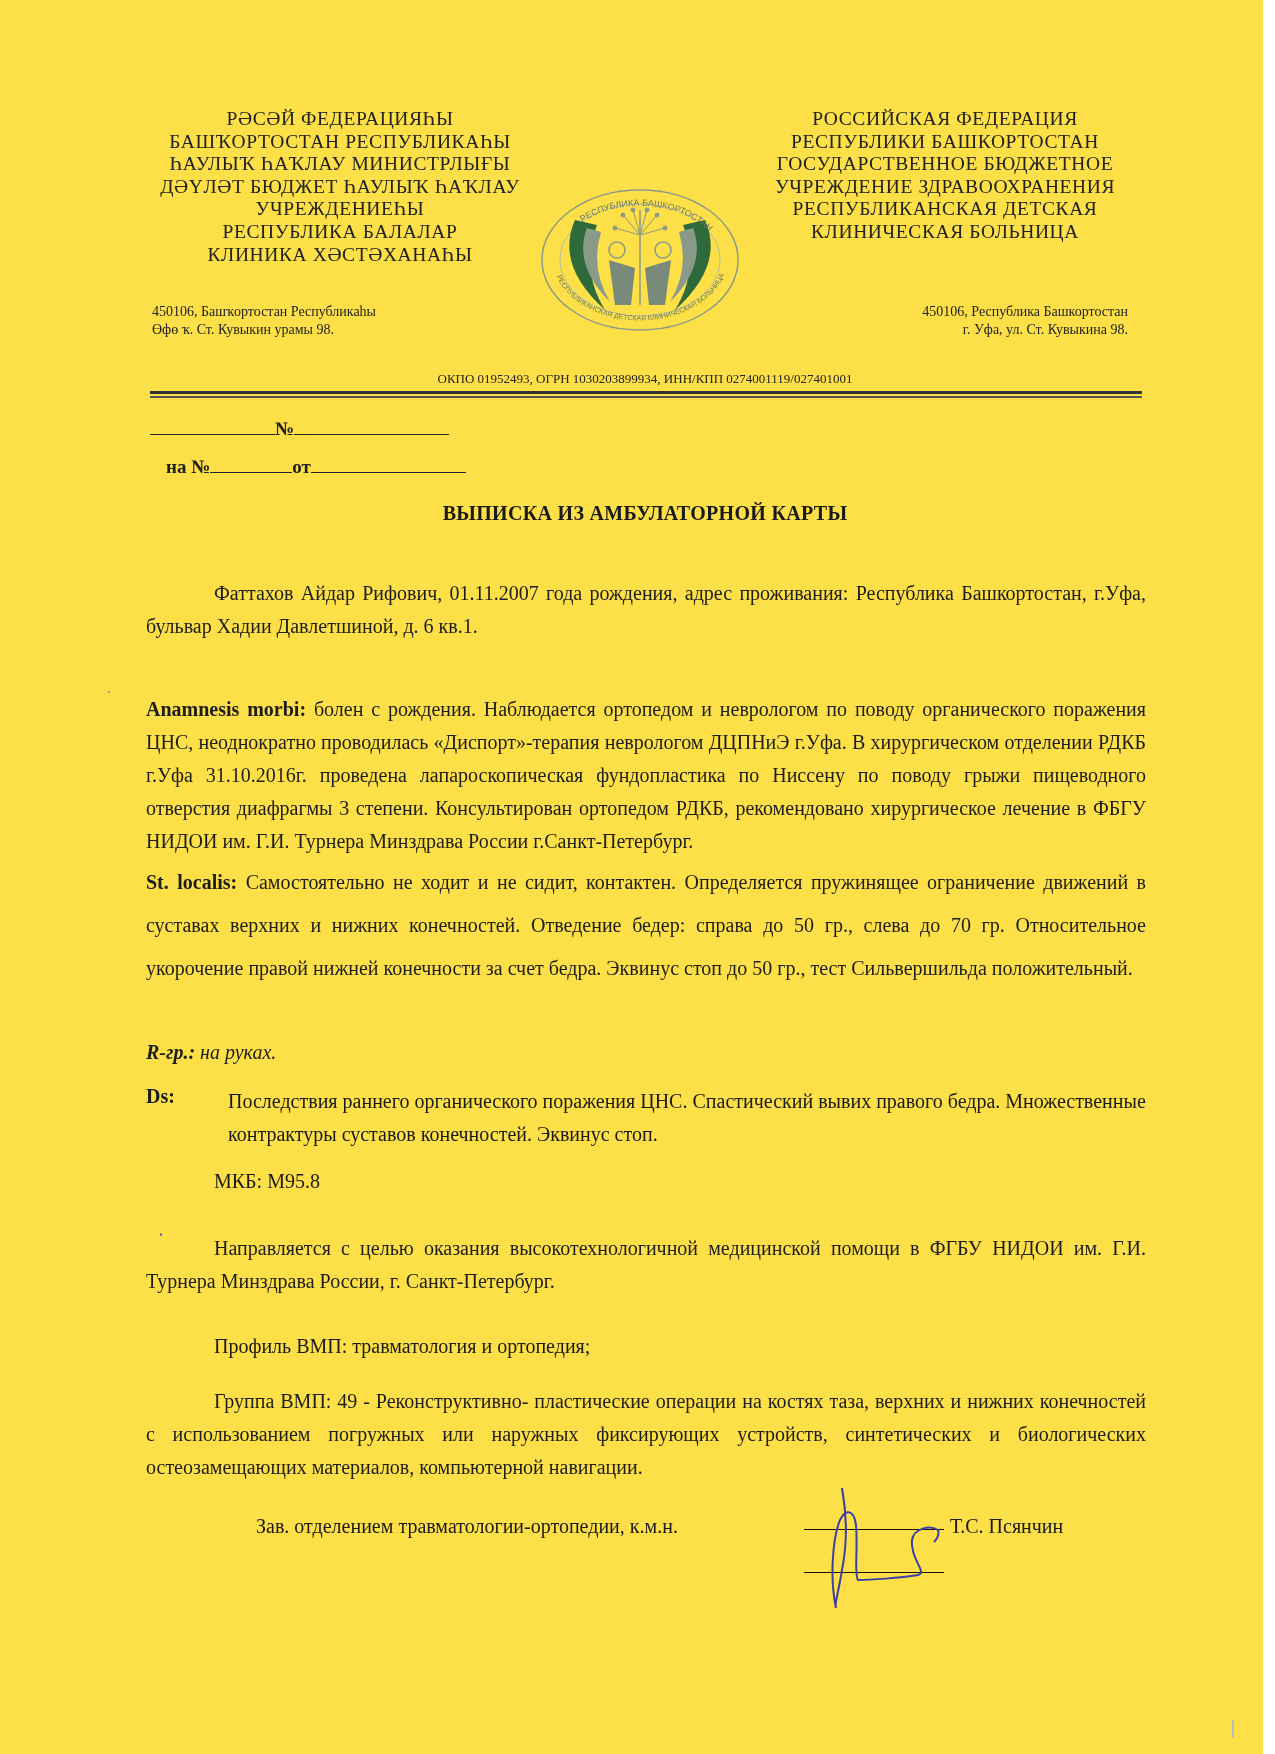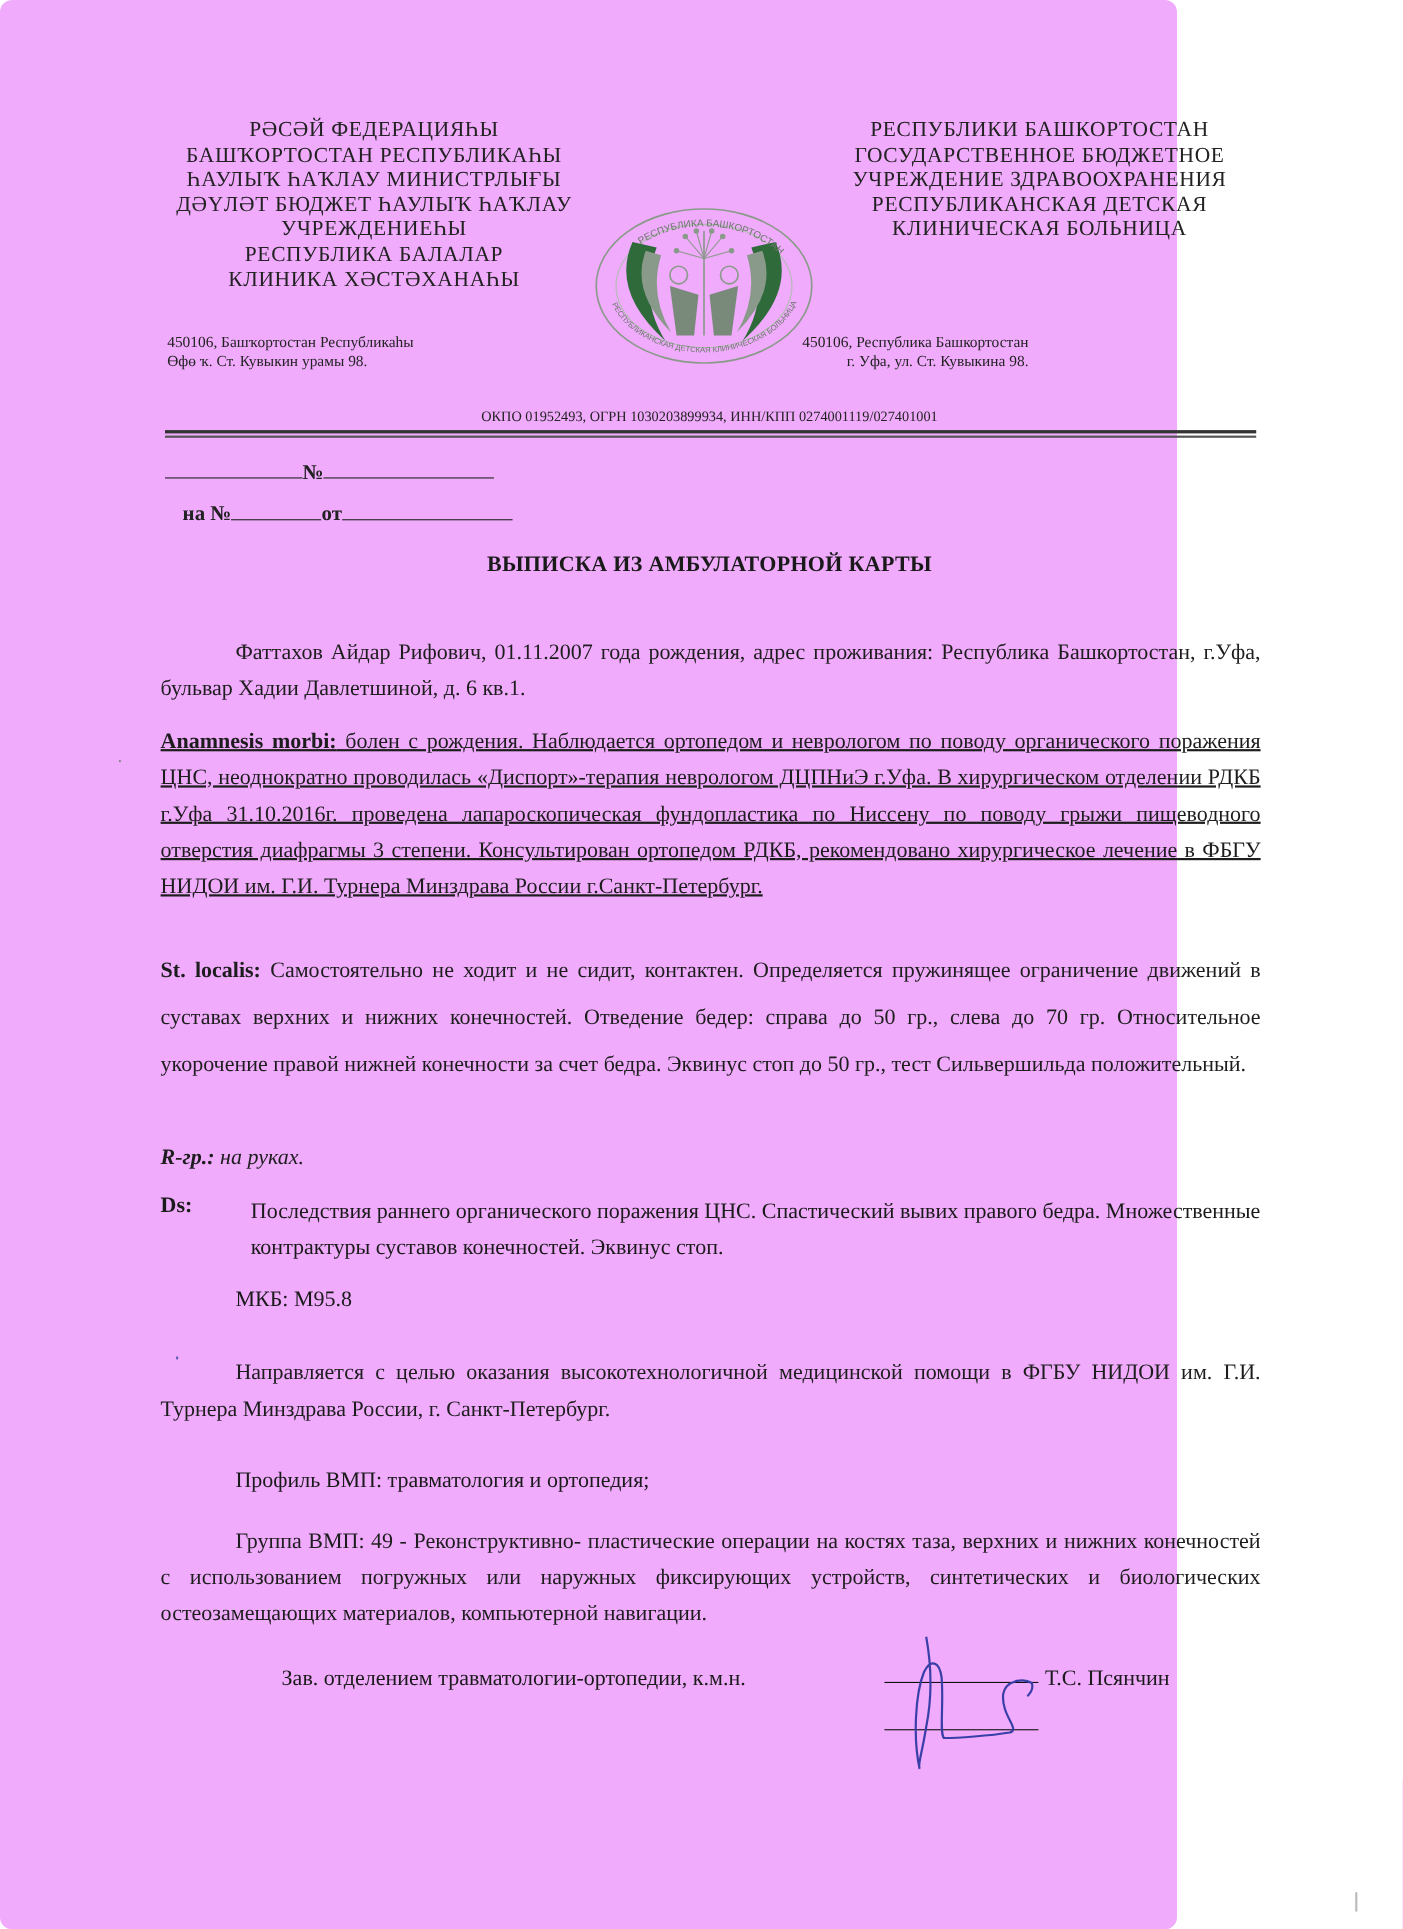--- a/index.html
+++ b/index.html
@@ -1,18 +1,18 @@
 <!DOCTYPE html>
 <html><head>
 <meta charset="utf-8">
 <style>
   html, body { margin:0; padding:0; background:#ffffff; }
   body { width:1275px; height:1754px; position:relative; overflow:hidden;
          font-family:"Liberation Serif", "DejaVu Serif", serif; color:#1a1a1a; }
-  .page { position:absolute; left:0; top:0; width:1070px; height:1754px; background:#f0abfc;border-radius:11px; }
+  .page { position:absolute; left:0; top:0; width:1263px; height:1754px; background:#fde047; }
 
   
   .hdr-col { position:absolute; top:108px; text-align:center; font-size:19.5px; line-height:22.6px;
              letter-spacing:0.6px; color:#222; }
   .hdr-left { left:140px; width:400px; }
   .hdr-right { left:740px; width:410px; }
   .hdr-col div { white-space:nowrap; }
 
   .logo { position:absolute; left:535px; top:180px; width:210px; height:155px; }
 
@@ -36,21 +36,21 @@
   
   .doc-title { position:absolute; left:140px; width:1010px; top:502px; text-align:center;
                font-size:20px; font-weight:bold; letter-spacing:0.3px; color:#1a1a1a; }
 
   
   .p { position:absolute; left:146px; width:1000px; font-size:20px; line-height:33px;
        text-align:justify; color:#1d1d1d; }
   .p .indent { display:inline-block; width:68px; }
   .b { font-weight:bold; }
   .p1 { top:577px; }
-  .p2 { top:658px;text-decoration:underline; }
+  .p2 { top:693px; }
   .p3 { top:861px; line-height:43px; }
   .p4 { top:1036px;font-style:italic; }
   .ds-label { position:absolute; left:146px; top:1085px; font-size:20px; font-weight:bold; }
   .ds-text { position:absolute; left:228px; width:918px; top:1085px; font-size:20px; line-height:33px; }
   .mkb { position:absolute; left:214px; top:1170px; font-size:20px; }
   .p5 { top:1232px; }
   .profile { position:absolute; left:214px; top:1335px; font-size:20px; }
   .p6 { top:1385px; }
 
   
@@ -107,20 +107,21 @@
       <circle cx="82" cy="70" r="8" fill="none" stroke="#8a9a8a" stroke-width="1.5"></circle>
       <circle cx="128" cy="70" r="8" fill="none" stroke="#8a9a8a" stroke-width="1.5"></circle>
       <path d="M 74 80 L 100 88 L 96 125 L 80 125 Z" fill="#7a8a7a"></path>
       <path d="M 136 80 L 110 88 L 114 125 L 130 125 Z" fill="#7a8a7a"></path>
       <text font-size="9" fill="#6a7a6a" font-family="Liberation Sans, sans-serif"><textPath href="#arcTop" startOffset="22%">РЕСПУБЛИКА БАШКОРТОСТАН</textPath></text>
       <text font-size="7" fill="#6a7a6a" font-family="Liberation Sans, sans-serif"><textPath href="#arcBot" startOffset="5%">РЕСПУБЛИКАНСКАЯ ДЕТСКАЯ КЛИНИЧЕСКАЯ БОЛЬНИЦА</textPath></text>
     </svg>
   </div>
 
   <div class="hdr-col hdr-right">
+    <div>РОССИЙСКАЯ ФЕДЕРАЦИЯ</div>
     <div>РЕСПУБЛИКИ БАШКОРТОСТАН</div>
     <div>ГОСУДАРСТВЕННОЕ БЮДЖЕТНОЕ</div>
     <div>УЧРЕЖДЕНИЕ ЗДРАВООХРАНЕНИЯ</div>
     <div>РЕСПУБЛИКАНСКАЯ ДЕТСКАЯ</div>
     <div>КЛИНИЧЕСКАЯ БОЛЬНИЦА</div>
   </div>
 
   <div class="addr addr-left">
     <div>450106, Башҡортостан Республикаһы</div>
     <div>Өфө ҡ. Ст. Кувыкин урамы 98.</div>

